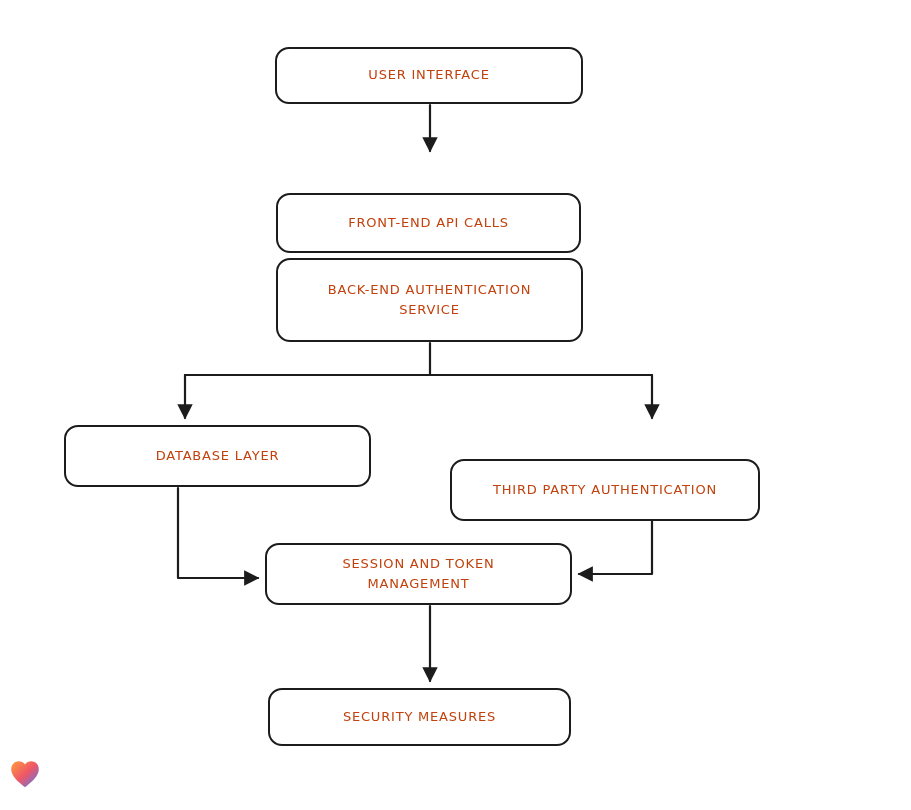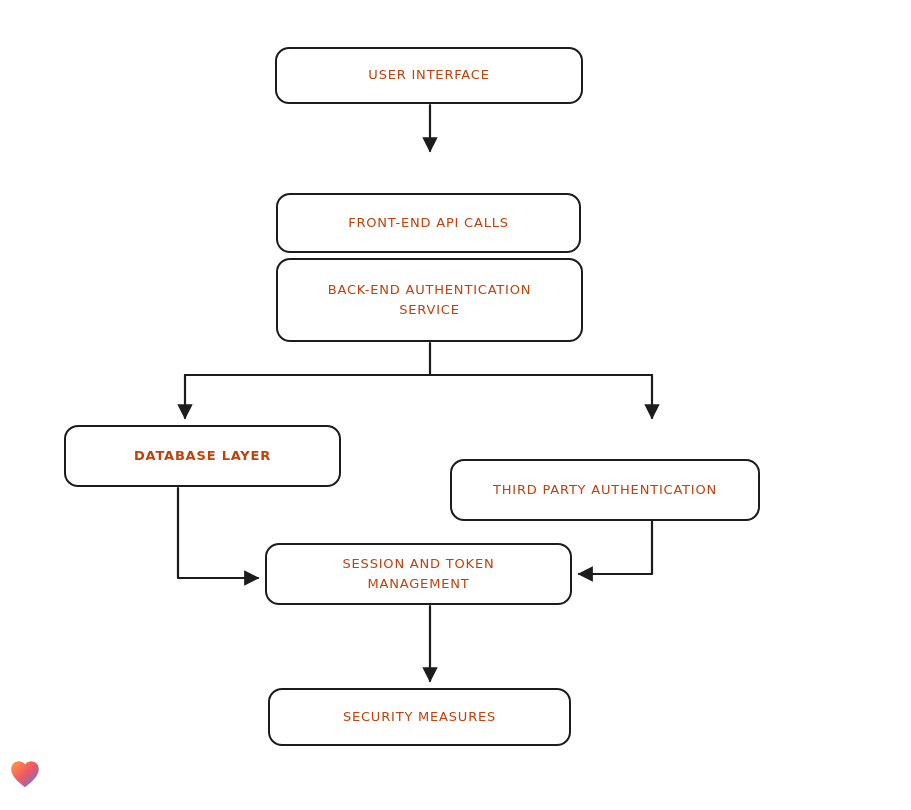--- a/index.html
+++ b/index.html
@@ -28,21 +28,21 @@
     color: #c2410c;
     font-size: 13px;
     letter-spacing: 0.8px;
     line-height: 1.55;
     z-index: 2;
   }
   .node .label { padding: 4px 14px; }
   #node-ui        { left: 275px; top: 47px;  width: 308px; height: 57px; }
   #node-api       { left: 276px; top: 160px; width: 305px; height: 60px; margin-top: 33px; }
   #node-backend   { left: 276px; top: 258px; width: 307px; height: 84px; }
-  #node-db        { left: 64px;  top: 425px; width: 277px; height: 62px; font-weight: bold; }
+  #node-db        { left: 64px;  top: 425px; width: 307px; height: 62px; }
   #node-third     { left: 450px; top: 425px; width: 310px; height: 62px; margin-top: 34px; }
   #node-session   { left: 265px; top: 543px; width: 307px; height: 62px; }
   #node-security  { left: 268px; top: 688px; width: 303px; height: 58px; }
   #node-backend .label  { max-width: 230px; text-align: center; }
   #node-session .label  { max-width: 200px; }
   .edges-layer {
     position: absolute;
     left: 0; top: 0;
     width: 911px; height: 810px;
     z-index: 1;

